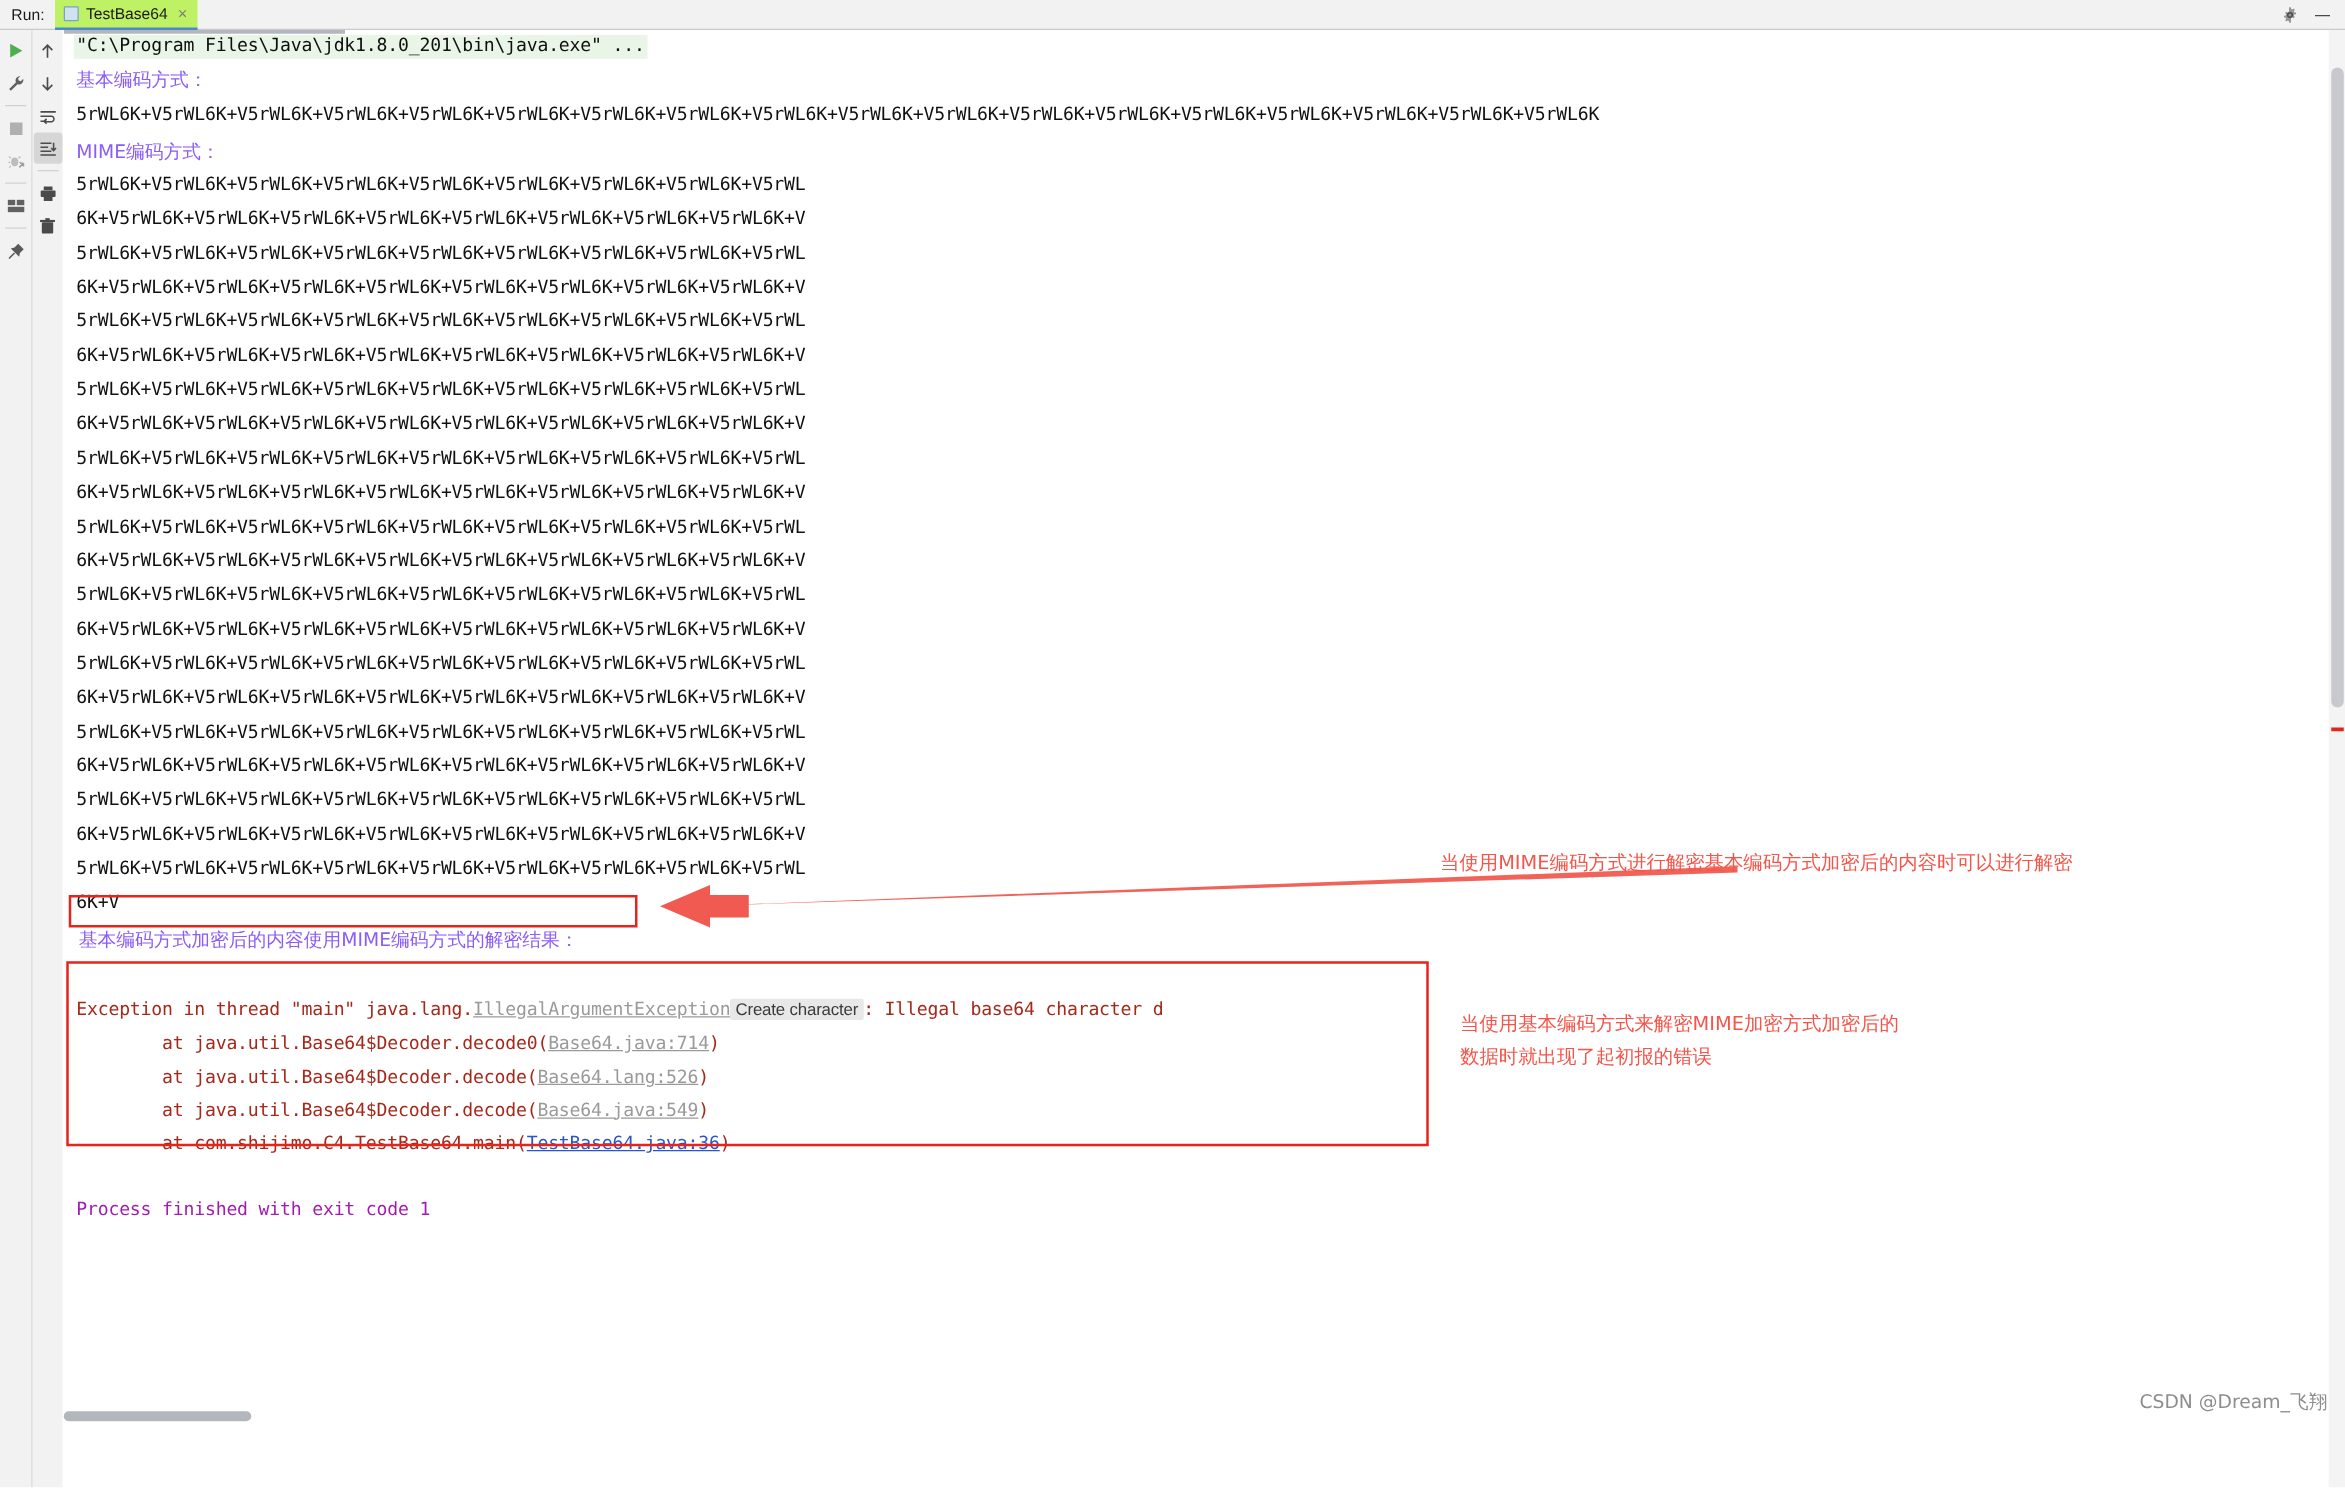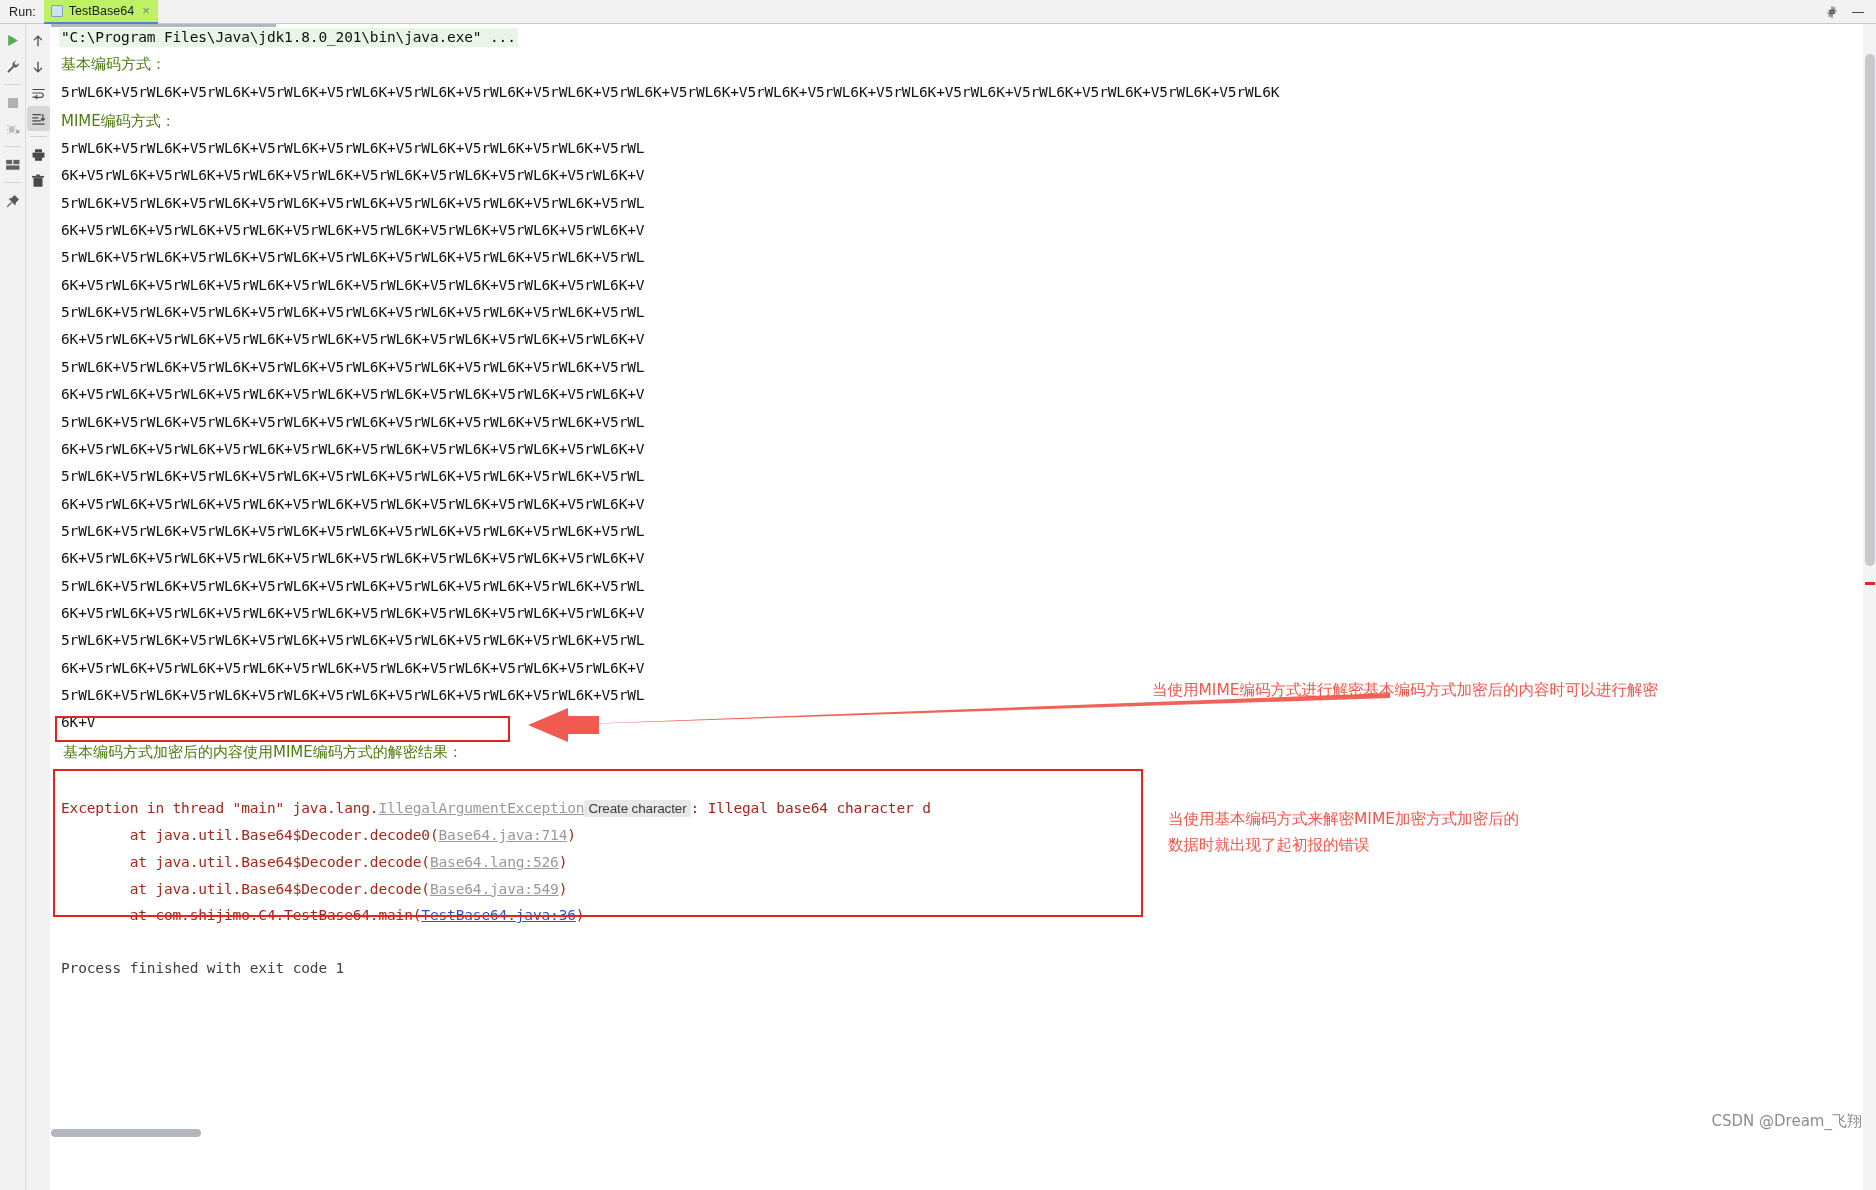--- a/index.html
+++ b/index.html
@@ -78,33 +78,33 @@
   }
   .con-scroll-top {
     position: absolute; left: 0; top: 0; width: 225px; height: 3px;
     background: #b3b6bd;
   }
   .line {
     position: absolute; left: 10px;
     font-family: "DejaVu Sans Mono", "Liberation Mono", monospace;
     font-size: 14.5px;
     white-space: pre;
-    color: #4d7c0f;
+    color: #8b5cf6;
     letter-spacing: -0.15px;
   }
   .cmdline {
     background: #e9f5e6; color: #0f0f0f;
     padding: 1px 2px 2px 2px; left: 8px;
   }
   .cn { font-family: "DejaVu Sans", sans-serif; font-size: 15px; letter-spacing: 0; }
   .b64 { color: #111; }
   .err { color: #a5281a; }
   .err-link { color: #9a9a9a; text-decoration: underline; }
   .err-link-blue { color: #2a55c9; text-decoration: underline; }
-  .blue { color: #404040; }
+  .blue { color: #a21caf; }
   .bp {
     color: #3a3a3a; background: #e8e8e8; font-family: "Liberation Sans", sans-serif;
     font-size: 13.5px; padding: 1px 4px; border-radius: 2px;
   }
 
   
   .annot {
     position: absolute;
     color: #f4554a;
     font-family: "DejaVu Sans", sans-serif;

